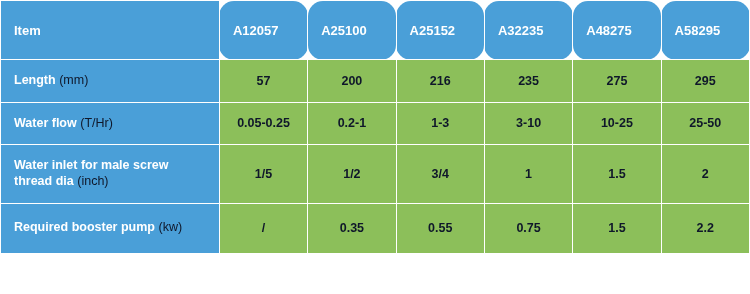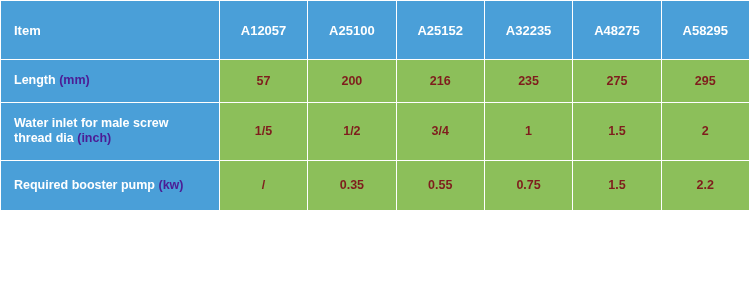--- a/index.html
+++ b/index.html
@@ -29,40 +29,40 @@
     color: #ffffff;
     font-weight: bold;
     font-size: 13px;
     height: 32px;
   }
   td.header-label {
     text-align: left;
     padding-left: 8px;
   }
   td.header-model {
-    text-align: center;
+    border-radius: 15px;
   }
   
   td.row-label {
     background: #4a9fd8;
     color: #ffffff;
     font-weight: bold;
     font-size: 12.5px;
     text-align: left;
     padding: 4px 6px 4px 8px;
     line-height: 1.25;
   }
   td.row-label .unit {
-    color: #4c1d95;
-    font-weight: bold;
+    color: #0f172a;
+    font-weight: normal;
   }
   
   td.value-cell {
     background: #8cbf5a;
-    color: #7f1d1d;
+    color: #0f172a;
     font-weight: bold;
     font-size: 12.5px;
     text-align: center;
   }
   
   col.c-label { width: 218px; }
   col.c-v { width: 88px; }
   .row-h-40 { height: 38px; }
   .row-h-50 { height: 50px; }
 </style>
@@ -93,20 +93,29 @@
     <tr class="row-h-40">
       <td class="row-label"><span>Length</span> <span class="unit">(mm)</span></td>
       <td class="value-cell">57</td>
       <td class="value-cell">200</td>
       <td class="value-cell">216</td>
       <td class="value-cell">235</td>
       <td class="value-cell">275</td>
       <td class="value-cell">295</td>
     </tr>
 
+    <tr class="row-h-40">
+      <td class="row-label"><span>Water flow</span> <span class="unit">(T/Hr)</span></td>
+      <td class="value-cell">0.05-0.25</td>
+      <td class="value-cell">0.2-1</td>
+      <td class="value-cell">1-3</td>
+      <td class="value-cell">3-10</td>
+      <td class="value-cell">10-25</td>
+      <td class="value-cell">25-50</td>
+    </tr>
 
     <tr class="row-h-50">
       <td class="row-label"><span>Water inlet for male screw thread dia</span> <span class="unit">(inch)</span></td>
       <td class="value-cell">1/5</td>
       <td class="value-cell">1/2</td>
       <td class="value-cell">3/4</td>
       <td class="value-cell">1</td>
       <td class="value-cell">1.5</td>
       <td class="value-cell">2</td>
     </tr>

